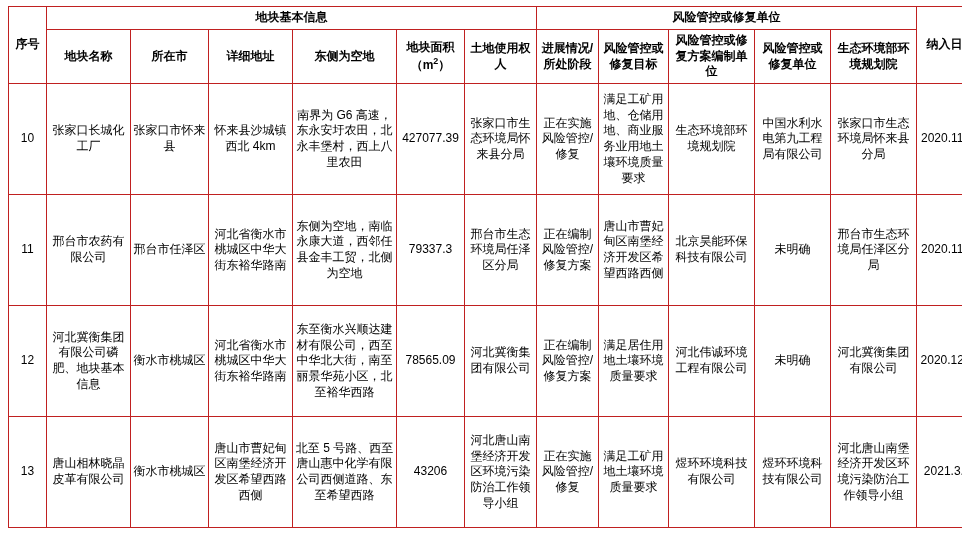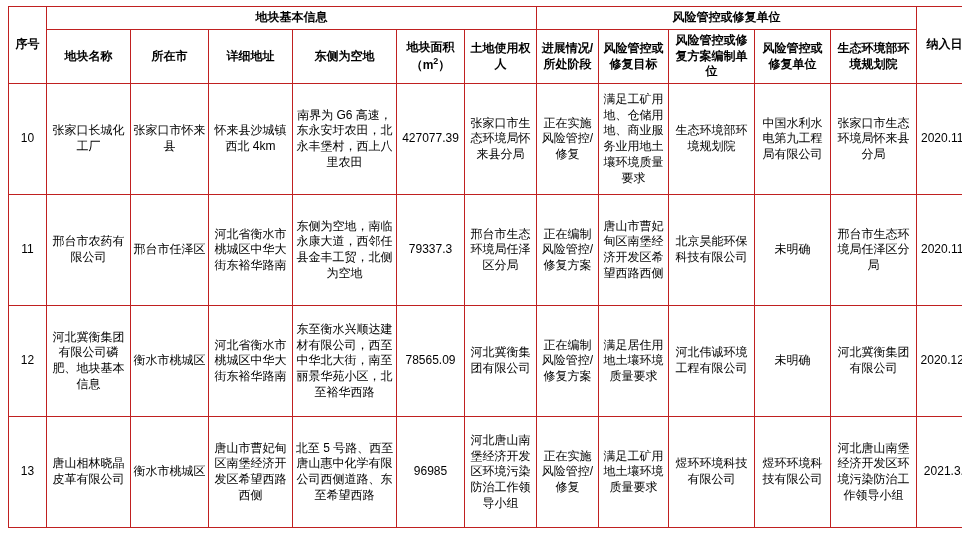--- a/index.html
+++ b/index.html
@@ -159,21 +159,21 @@
         <td>河北冀衡集团有限公司</td>
         <td>2020.12.29</td>
 
       </tr>
       <tr class="row-body">
         <td>13</td>
         <td>唐山相林晓晶皮革有限公司</td>
         <td>衡水市桃城区</td>
         <td>唐山市曹妃甸区南堡经济开发区希望西路西侧</td>
         <td>北至 5 号路、西至唐山惠中化学有限公司西侧道路、东至希望西路</td>
-        <td>96985</td>
+        <td>43206</td>
         <td>河北唐山南堡经济开发区环境污染防治工作领导小组</td>
         <td>正在实施风险管控/修复</td>
         <td>满足工矿用地土壤环境质量要求</td>
         <td>煜环环境科技有限公司</td>
         <td>煜环环境科技有限公司</td>
         <td>河北唐山南堡经济开发区环境污染防治工作领导小组</td>
         <td>2021.3.10</td>
 
       </tr>
     </tbody>

